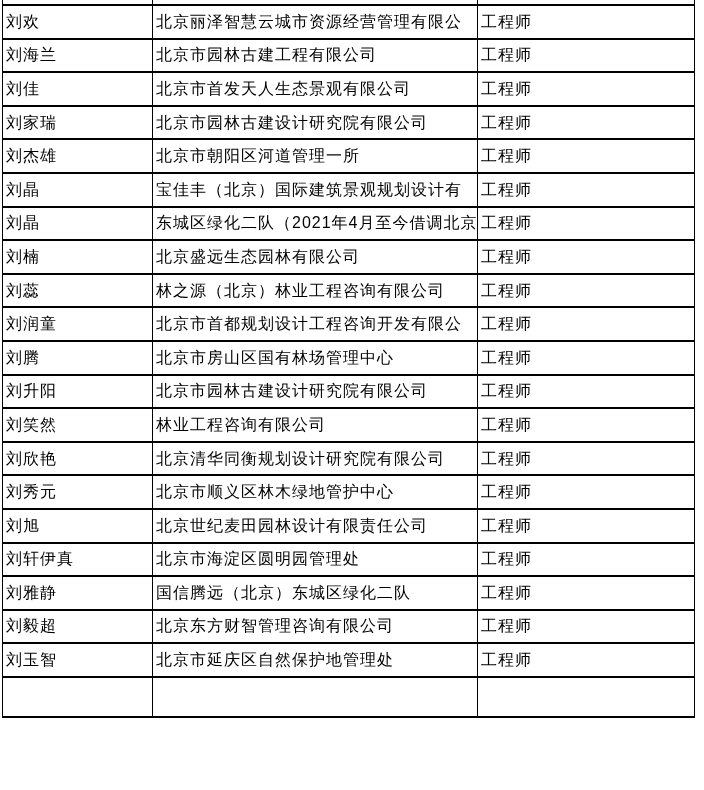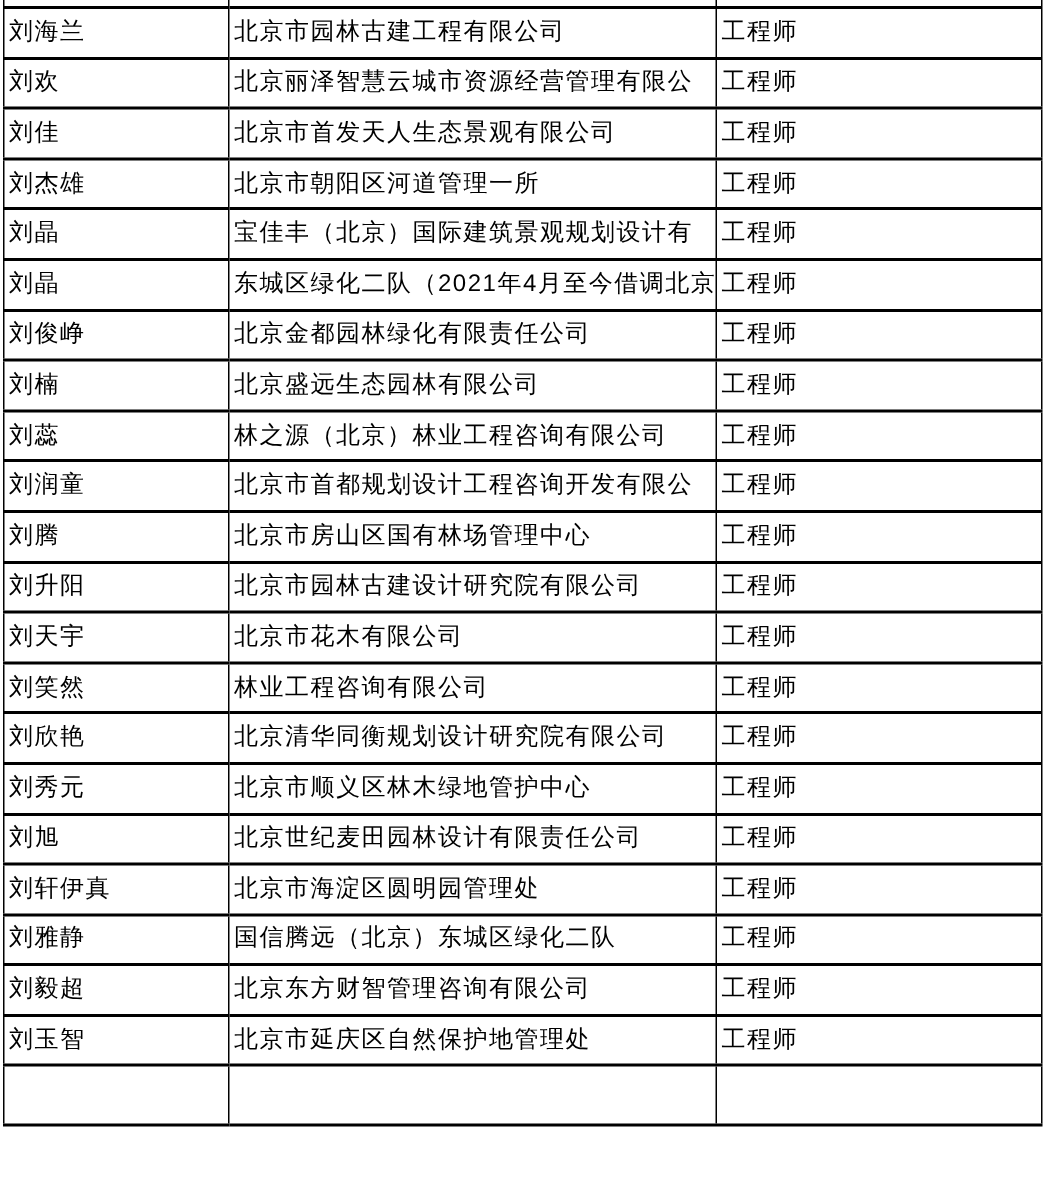--- a/index.html
+++ b/index.html
@@ -62,52 +62,52 @@
       <col class="c-org">
       <col class="c-title">
     </colgroup>
     <tbody id="tbody">
       <tr class="partial-top">
         <td></td>
         <td></td>
         <td></td>
       </tr>
       <tr class="row">
+          <td>刘欢</td>
+          <td>北京丽泽智慧云城市资源经营管理有限公</td>
+          <td>工程师</td>
+        </tr>
+        <tr class="row">
           <td>刘海兰</td>
           <td>北京市园林古建工程有限公司</td>
           <td>工程师</td>
         </tr>
         <tr class="row">
-          <td>刘欢</td>
-          <td>北京丽泽智慧云城市资源经营管理有限公</td>
+          <td>刘佳</td>
+          <td>北京市首发天人生态景观有限公司</td>
           <td>工程师</td>
         </tr>
         <tr class="row">
-          <td>刘佳</td>
-          <td>北京市首发天人生态景观有限公司</td>
+          <td>刘家瑞</td>
+          <td>北京市园林古建设计研究院有限公司</td>
           <td>工程师</td>
         </tr>
         <tr class="row">
           <td>刘杰雄</td>
           <td>北京市朝阳区河道管理一所</td>
           <td>工程师</td>
         </tr>
         <tr class="row">
           <td>刘晶</td>
           <td>宝佳丰（北京）国际建筑景观规划设计有</td>
           <td>工程师</td>
         </tr>
         <tr class="row">
           <td>刘晶</td>
           <td>东城区绿化二队（2021年4月至今借调北京</td>
-          <td>工程师</td>
-        </tr>
-        <tr class="row">
-          <td>刘俊峥</td>
-          <td>北京金都园林绿化有限责任公司</td>
           <td>工程师</td>
         </tr>
         <tr class="row">
           <td>刘楠</td>
           <td>北京盛远生态园林有限公司</td>
           <td>工程师</td>
         </tr>
         <tr class="row">
           <td>刘蕊</td>
           <td>林之源（北京）林业工程咨询有限公司</td>
@@ -119,25 +119,20 @@
           <td>工程师</td>
         </tr>
         <tr class="row">
           <td>刘腾</td>
           <td>北京市房山区国有林场管理中心</td>
           <td>工程师</td>
         </tr>
         <tr class="row">
           <td>刘升阳</td>
           <td>北京市园林古建设计研究院有限公司</td>
-          <td>工程师</td>
-        </tr>
-        <tr class="row">
-          <td>刘天宇</td>
-          <td>北京市花木有限公司</td>
           <td>工程师</td>
         </tr>
         <tr class="row">
           <td>刘笑然</td>
           <td>林业工程咨询有限公司</td>
           <td>工程师</td>
         </tr>
         <tr class="row">
           <td>刘欣艳</td>
           <td>北京清华同衡规划设计研究院有限公司</td>

